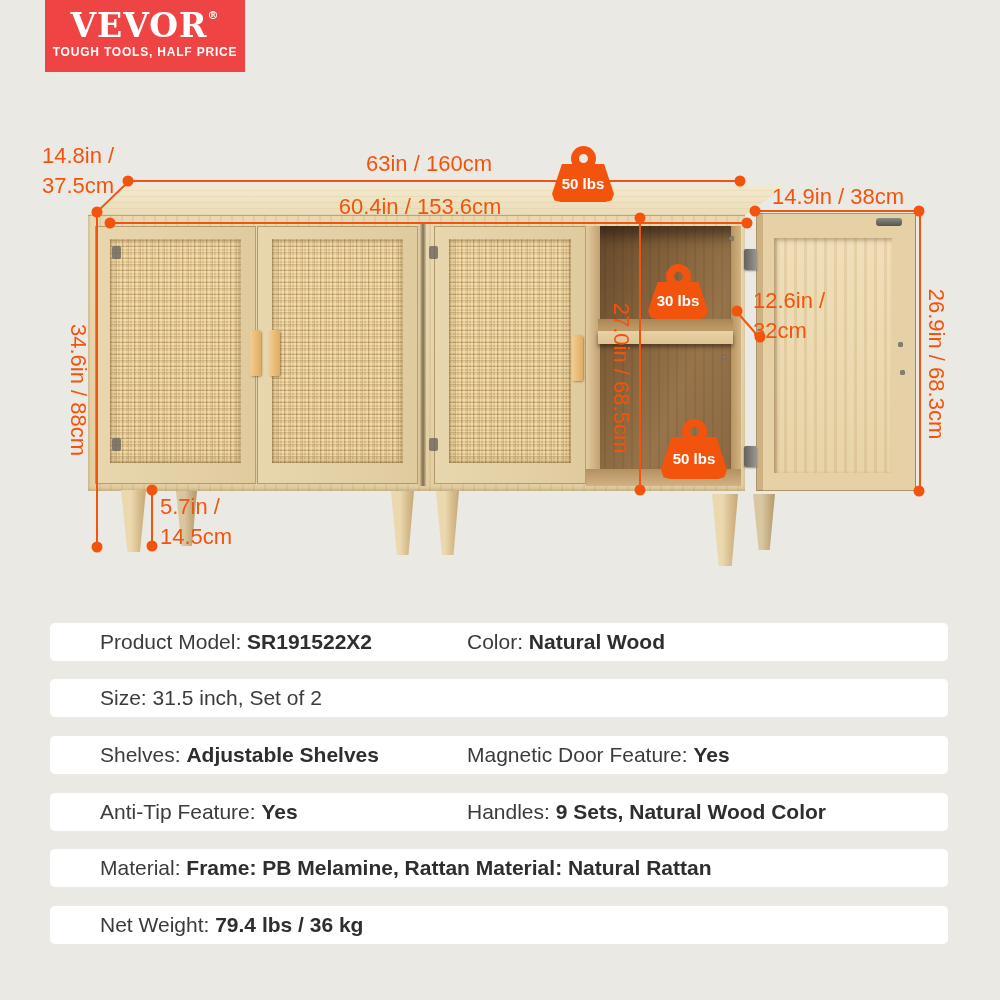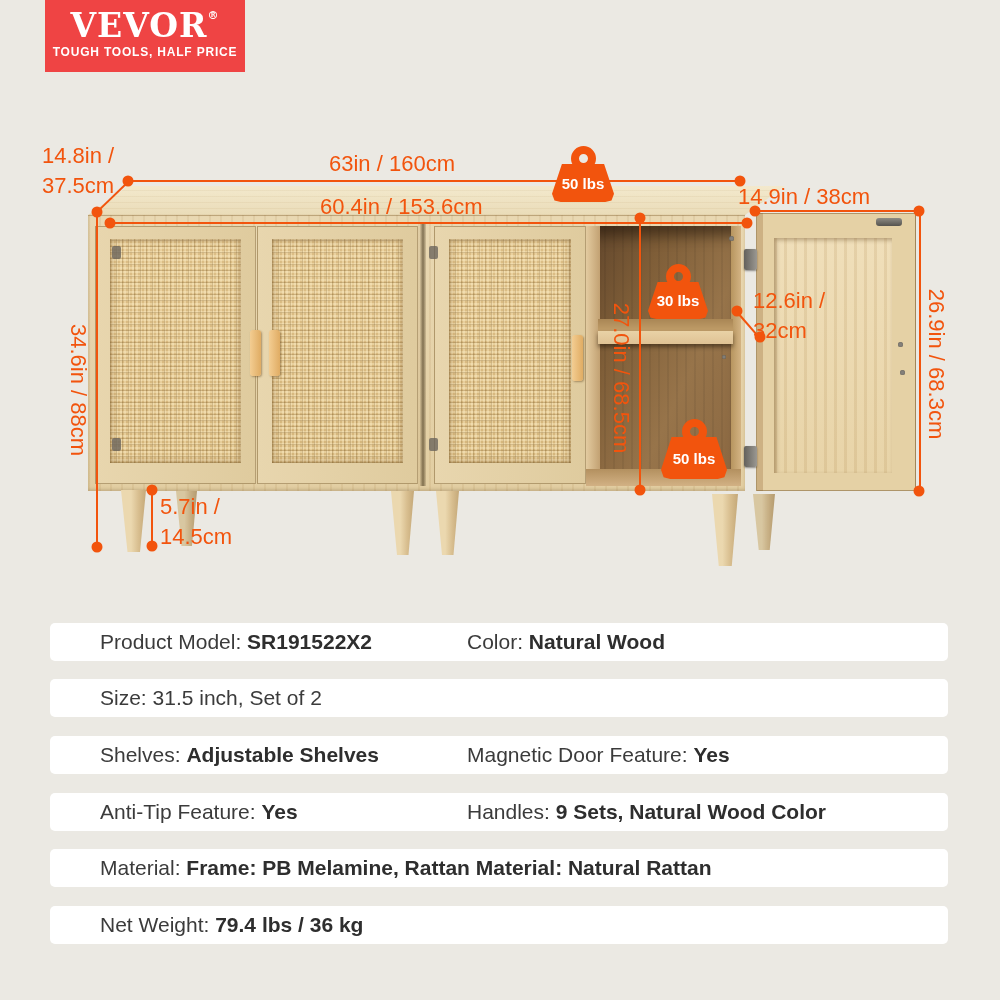--- a/index.html
+++ b/index.html
@@ -51,21 +51,21 @@
     box-shadow:inset 2px 2px 4px rgba(110,80,40,.45);}
   .hinge-b{position:absolute;width:13px;height:21px;border-radius:2px;background:linear-gradient(90deg,#63615C,#9B9892);box-shadow:0 1px 2px rgba(0,0,0,.4);z-index:3;}
   .catch{position:absolute;left:876px;top:218px;width:26px;height:8px;border-radius:3px;background:linear-gradient(#8E8B84,#55534E);z-index:3;}
   .leg{position:absolute;clip-path:polygon(0 0,100% 0,76% 100%,26% 100%);
     background:linear-gradient(90deg,#EBD8AF 0 40%,#D8BE8F 70%,#C4A878);z-index:1;}
 
   
   .dl{position:absolute;background:#F2540D;z-index:5;}
   .dot{position:absolute;width:11px;height:11px;border-radius:50%;background:#F2540D;z-index:5;transform:translate(-50%,-50%);}
   .dim{position:absolute;color:#F2540D;font-size:22px;line-height:30px;z-index:5;white-space:nowrap;}
-  .dim.c{text-align:left;}
+  .dim.c{text-align:center;}
   .rot{transform:translate(-50%,-50%) rotate(90deg);}
   .weight{position:absolute;z-index:6;display:flex;flex-direction:column;align-items:center;}
   .w-ring{width:25px;height:25px;border:8px solid #F2540D;border-radius:50%;box-sizing:border-box;}
   .w-body{margin-top:-7px;width:100%;background:#F2540D;display:flex;align-items:center;justify-content:center;
     clip-path:polygon(16% 0,84% 0,100% 78%,96% 96%,86% 100%,14% 100%,4% 96%,0 78%);
     color:#fff;font-size:15px;font-weight:bold;}
 
   
   .spec-row{position:absolute;left:50px;width:898px;height:38px;background:#fff;border-radius:5px;z-index:8;font-size:21px;color:#3B3B3B;}
   .spec-cell{position:absolute;top:0;height:24px;line-height:38px;white-space:nowrap;}

